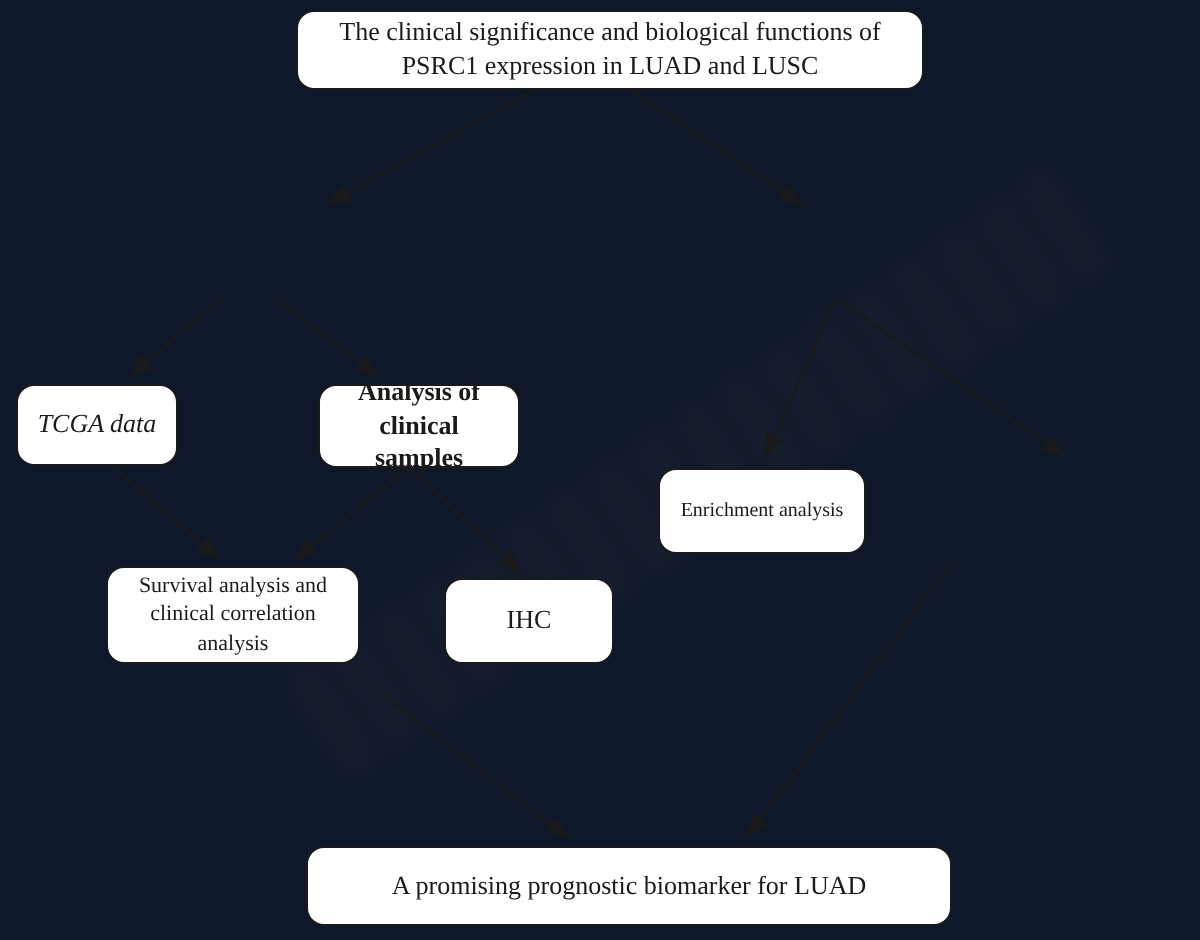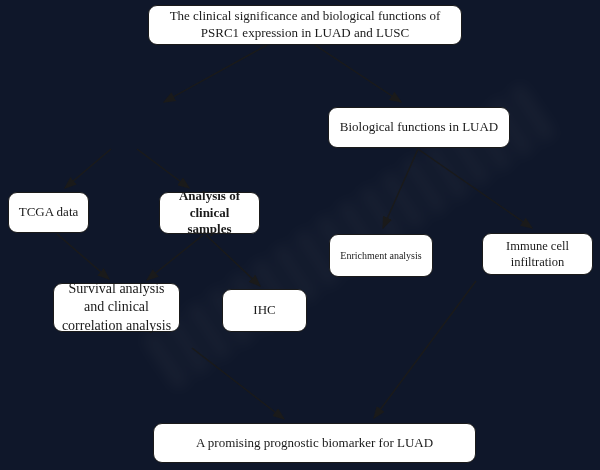--- a/index.html
+++ b/index.html
@@ -46,25 +46,25 @@
     align-items: center;
     justify-content: center;
     text-align: center;
     padding: 2px 6px;
     font-size: 13px;
     line-height: 1.3;
   }
   .node-title          { left:148px; top:5px;   width:314px; height:40px; }
   .node-clinical       { left:40px;  top:107px; width:183px; height:41px; }
   .node-biological     { left:328px; top:107px; width:182px; height:41px; }
-  .node-tcga           { left:8px;   top:192px; width:81px;  height:41px; }
+  .node-tcga           { left:8px;   top:192px; width:81px;  height:41px;font-style:italic; }
   .node-analysis       { left:159px; top:192px; width:101px; height:42px; font-size:13px;font-weight:bold; }
   .node-enrichment     { left:329px; top:234px; width:104px; height:43px; font-size:10px; }
   .node-immune         { left:482px; top:233px; width:111px; height:42px; font-size:12.5px; }
-  .node-survival       { left:53px;  top:283px; width:127px; height:49px; font-size:14px; }
+  .node-survival       { left:53px;  top:283px; width:127px; height:49px; font-size:11px; }
   .node-ihc            { left:222px; top:289px; width:85px;  height:43px; }
   .node-conclusion     { left:153px; top:423px; width:323px; height:40px; }
 </style>
 </head>
 <body>
 
 <div id="canvas">
 
   <div class="watermark"></div>
 
@@ -87,39 +87,33 @@
       <line x1="192" y1="348" x2="284" y2="419" marker-end="url(#ah)"></line>
       <line x1="476" y1="281" x2="374" y2="418" marker-end="url(#ah)"></line>
     </g>
   </svg>
 
   <div class="node node-title">
     <span>The clinical significance and biological functions of PSRC1 expression in LUAD and LUSC</span>
   </div>
 
 
-  <div class="node node-biological">
-    <span>Biological functions in LUAD</span>
-  </div>
 
   <div class="node node-tcga">
     <span>TCGA data</span>
   </div>
 
   <div class="node node-analysis">
     <span>Analysis of clinical samples</span>
   </div>
 
   <div class="node node-enrichment">
     <span>Enrichment analysis</span>
   </div>
 
-  <div class="node node-immune">
-    <span>Immune cell infiltration</span>
-  </div>
 
   <div class="node node-survival">
     <span>Survival analysis and clinical correlation analysis</span>
   </div>
 
   <div class="node node-ihc">
     <span>IHC</span>
   </div>
 
   <div class="node node-conclusion">

